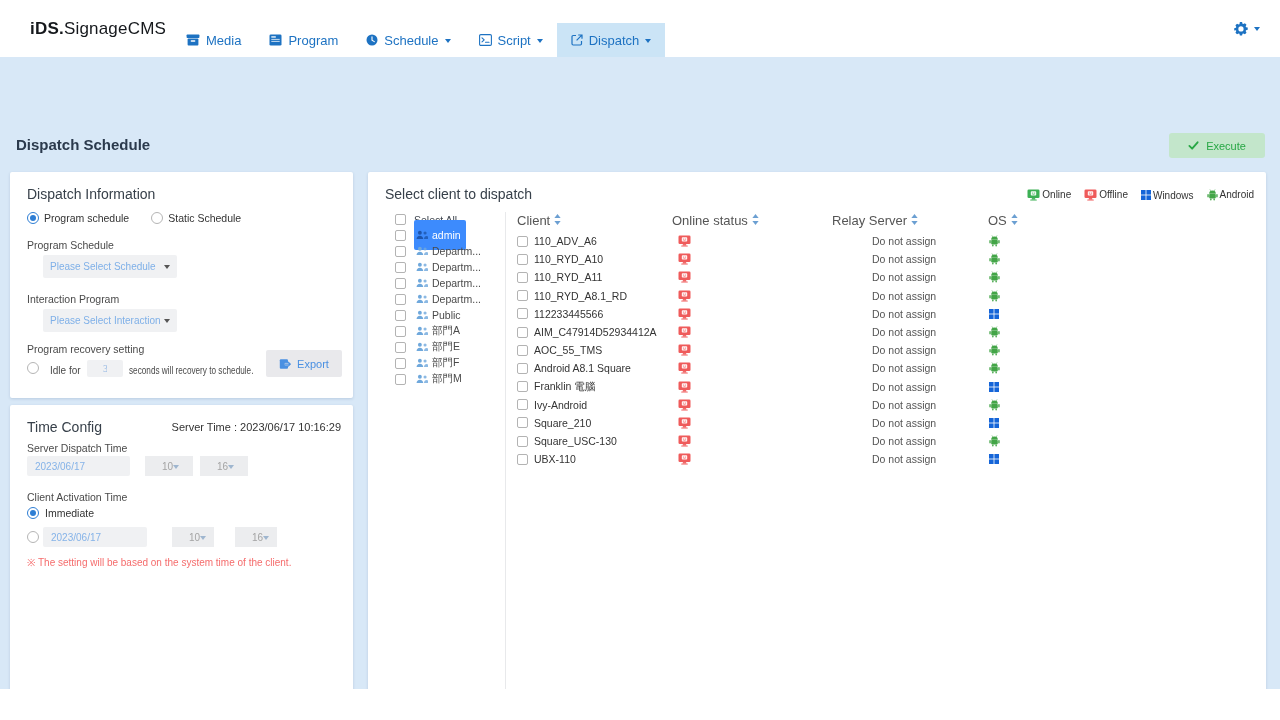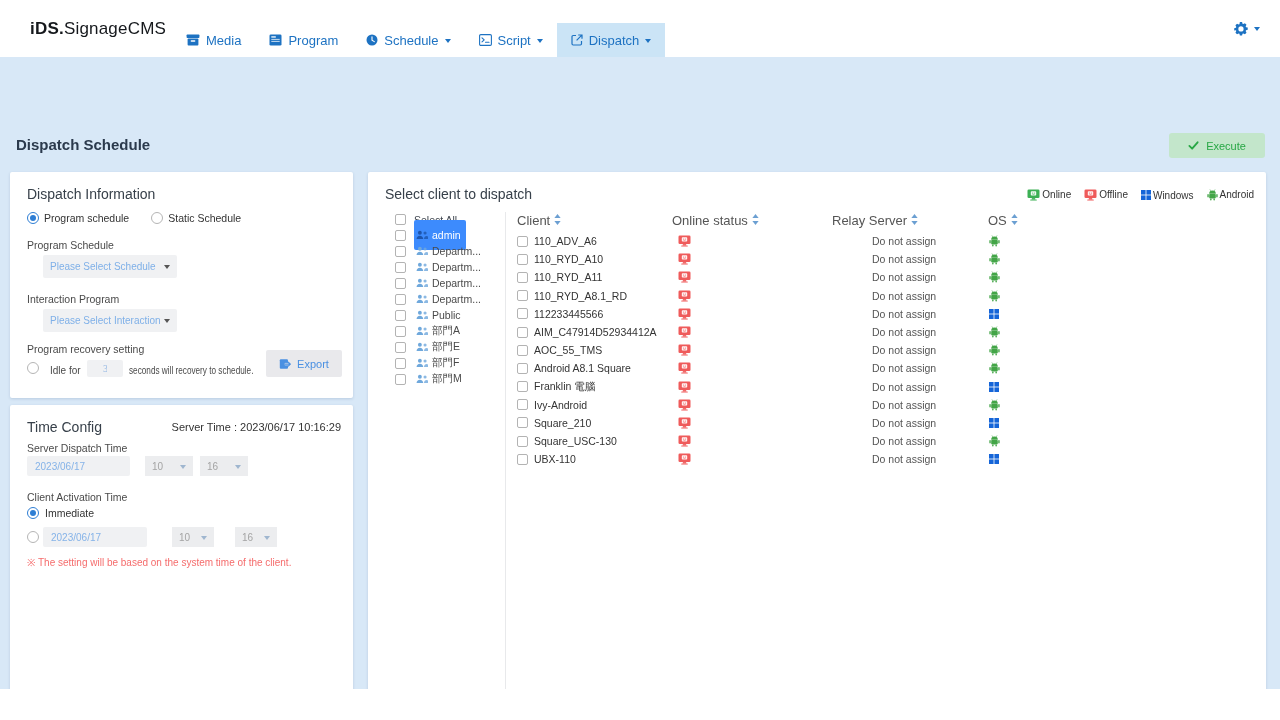--- a/index.html
+++ b/index.html
@@ -53,21 +53,21 @@
   .pd-rec-radio { position:absolute; left:17px; top:190px; }
   .pd-idle-prefix { left:40px; top:193px; font-size:10px; }
   .idle-input { position:absolute; left:77px; top:188px; width:36px; height:17px; background:#f0f1f3; border:none; border-radius:2px; font-size:10px; color:#93b7e3; padding:0 16px; font-family:Liberation Serif, serif; }
   .pd-idle-suffix { left:119px; top:193px; font-size:10px; transform:scaleX(.82); transform-origin:left center; white-space:nowrap; }
   .export-btn { position:absolute; right:11px; top:178px; width:76px; height:27px; background:#e9e9ec; border:none; border-radius:2px; color:#4a90e2; font-size:11px; font-family:inherit; display:flex; align-items:center; justify-content:center; gap:6px; cursor:pointer; }
 
   
   .tc-server-time { position:absolute; right:12px; top:16px; font-size:11px; color:#333; }
   .tc-sd-label { left:17px; top:37px; }
   .date-input { position:absolute; background:#f0f1f3; border:none; border-radius:2px; height:20px; font-size:10px; color:#85b3e8; padding:0 8px; font-family:inherit; }
-  .sel-sm { position:absolute; background:#ecedef; border-radius:0; height:20px; display:flex; align-items:center; padding:0 7px; font-size:10px; color:#a4a4a4; cursor:pointer; }
+  .sel-sm { position:absolute; background:#ecedef; border-radius:0; height:20px; display:flex; align-items:center; padding:0 17px; font-size:10px; color:#a4a4a4; cursor:pointer; }
   .sel-sm .val { flex:1; }
   .sel-sm .caret-down { color:#9fb6cf; }
   .tc-sd-date { left:17px; top:51px; width:103px; }
   .tc-sd-hour { left:135px; top:51px; width:48px; }
   .tc-sd-min  { left:190px; top:51px; width:48px; }
   .tc-ca-label { left:17px; top:86px; }
   .tc-imm { position:absolute; left:17px; top:102px; display:flex; align-items:center; gap:6px; font-size:10.5px; color:#333; cursor:pointer; }
   .tc-ca-radio { position:absolute; left:17px; top:126px; }
   .tc-ca-date { left:33px; top:122px; width:104px; }
   .tc-ca-hour { left:162px; top:122px; width:42px; }

